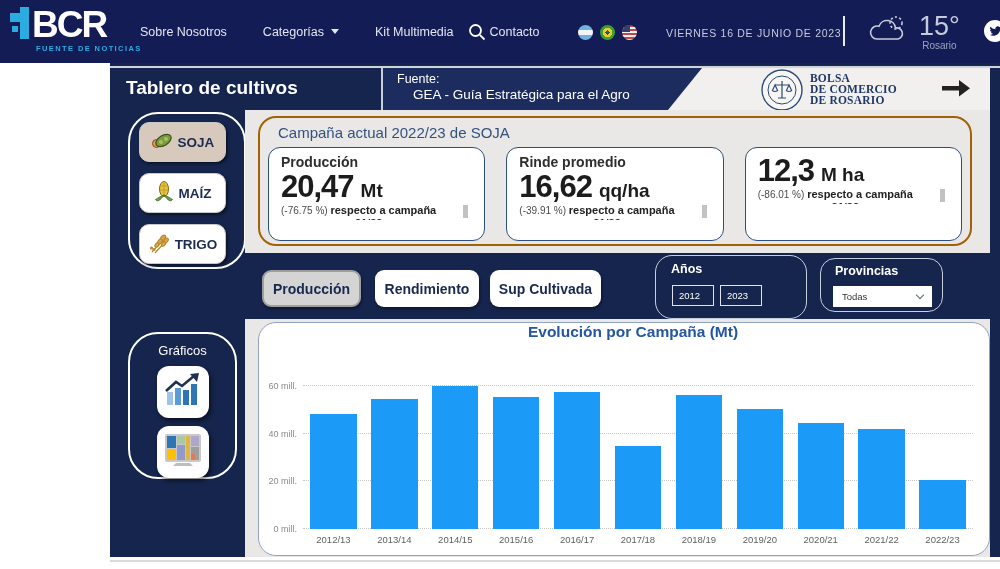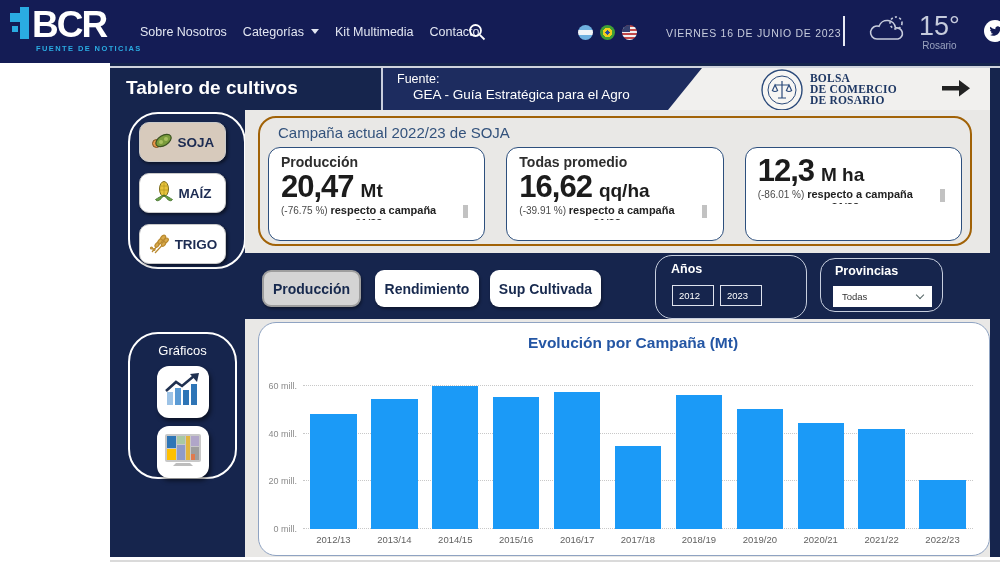--- a/index.html
+++ b/index.html
@@ -7,21 +7,21 @@
   #app { position:relative; width:1000px; height:569px; background:#fff;
          font-family:"Liberation Sans", sans-serif; overflow:hidden; }
 
   
   .navbar { position:absolute; left:0; top:0; width:1000px; height:63px; background:#141c55; }
   .logo { position:absolute; left:10px; top:7px; }
   .logo-row { display:flex; align-items:center; }
   .logo-mark { margin-right:-4px; }
   .logo-text { color:#fff; font-size:37px; font-weight:bold; letter-spacing:-2px; line-height:34px; }
   .logo-sub { color:#2aabe2; font-size:7.5px; font-weight:bold; letter-spacing:1.4px; margin:1px 0 0 26px; }
-  .nav-menu { position:absolute; left:140px; top:0; height:63px; display:flex; align-items:center; gap:16px; }
+  .nav-menu { position:absolute; left:140px; top:0; height:63px; display:flex; align-items:center; gap:36px; }
   .nav-item { color:#e2e6f2; font-size:12.5px; display:flex; align-items:center; gap:7px; cursor:pointer; white-space:nowrap; }
   .caret { width:0; height:0; border-left:4.5px solid transparent; border-right:4.5px solid transparent; border-top:5px solid #e2e6f2; }
   .search { position:absolute; left:468px; top:23px; cursor:pointer; }
   .flags { position:absolute; left:578px; top:25px; display:flex; gap:7px; }
   .flag { width:15px; height:15px; border-radius:50%; cursor:pointer; }
   .flag-ar { background:linear-gradient(180deg,#6fb1e0 0 34%,#f2f5f8 34% 66%,#6fb1e0 66%); }
   .flag-br { background:radial-gradient(circle at 50% 50%, #2a4fa0 0 20%, #f0cf1c 21% 44%, #3f9e35 45%); }
   .flag-us { position:relative; overflow:hidden; border-radius:50%;
              background:repeating-linear-gradient(180deg,#c04848 0 2px,#f2f2f2 2px 4px); }
   .flag-us::after { content:""; position:absolute; left:0; top:0; width:8px; height:7px; background:#35406e; }
@@ -101,21 +101,21 @@
   .prov-label { margin:5px 0 0 14px; font-size:12.5px; font-weight:bold; }
   .prov-select { position:absolute; left:12px; top:27px; width:99px; height:21px; background:#fff; color:#333;
                  font-size:9.5px; display:flex; align-items:center; justify-content:space-between;
                  padding:0 9px; cursor:pointer; }
   .chev { width:6px; height:6px; border-right:1.5px solid #566; border-bottom:1.5px solid #566;
           transform:rotate(45deg); margin-top:-3px; }
 
   
   .chart-panel { position:absolute; left:148px; top:259px; width:732px; height:234px; background:#fff;
                  border:1.5px solid #8fa3c2; border-radius:18px; }
-  .chart-title { text-align:center; margin-top:11px; font-size:15.5px; font-weight:600; color:#2456a4;padding-left:18px; }
+  .chart-title { text-align:center; font-size:15.5px; font-weight:600; color:#2456a4;padding-left:18px; }
   .plot { position:absolute; left:44px; right:16px; top:49px; height:157px; }
   .gridline { position:absolute; left:0; right:0; border-top:1.5px dotted #c8c8c8; z-index:1; }
   .ytick { position:absolute; right:calc(100% + 6px); top:0; transform:translateY(-50%);
            font-size:9px; color:#8a8a8a; white-space:nowrap; }
   .bars { position:absolute; inset:0; display:flex; align-items:flex-end; z-index:2; }
   .bar-slot { flex:1; display:flex; justify-content:center; align-items:flex-end; height:100%; }
   .bar { width:76%; cursor:pointer; }
   .xlabels { position:absolute; left:44px; right:16px; top:211px; display:flex; }
   .xlabel { flex:1; text-align:center; font-size:9.5px; color:#5f5f5f; }
 
@@ -318,21 +318,21 @@
               <span class="card-unit">Mt</span>
             </div>
             <div class="card-delta">
               <span class="pct">(-76.75 %)</span>
               <span class="note">respecto a campaña</span>
               <div class="note2">21/22</div>
               <span class="scroll-thumb"></span>
             </div>
           </div>
           <div class="card">
-            <div class="card-label">Todas promedio</div>
+            <div class="card-label">Rinde promedio</div>
             <div class="card-value-row">
               <span class="card-value">16,62</span>
               <span class="card-unit">qq/ha</span>
             </div>
             <div class="card-delta">
               <span class="pct">(-39.91 %)</span>
               <span class="note">respecto a campaña</span>
               <div class="note2">21/22</div>
               <span class="scroll-thumb"></span>
             </div>

